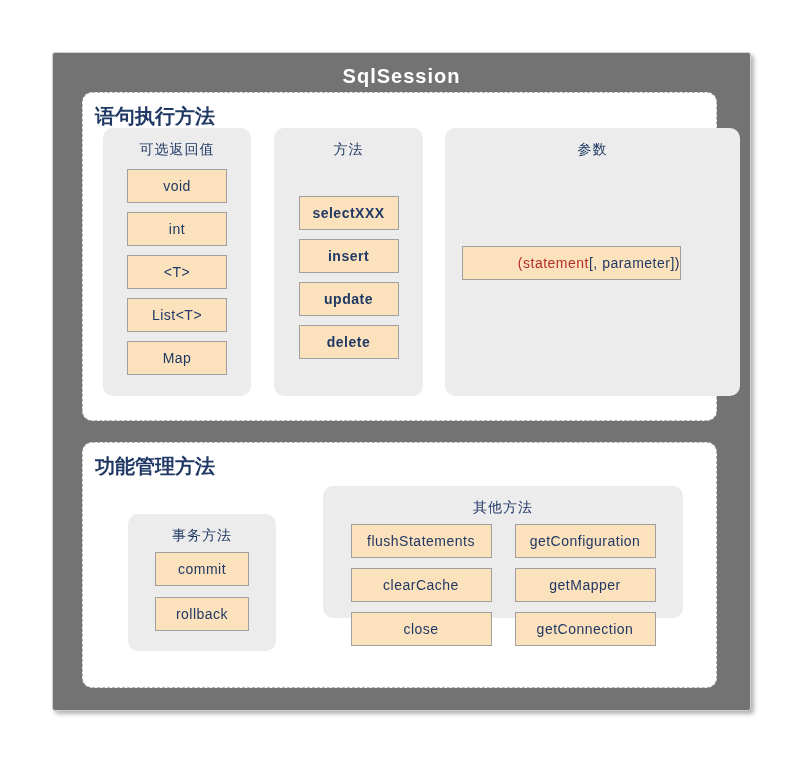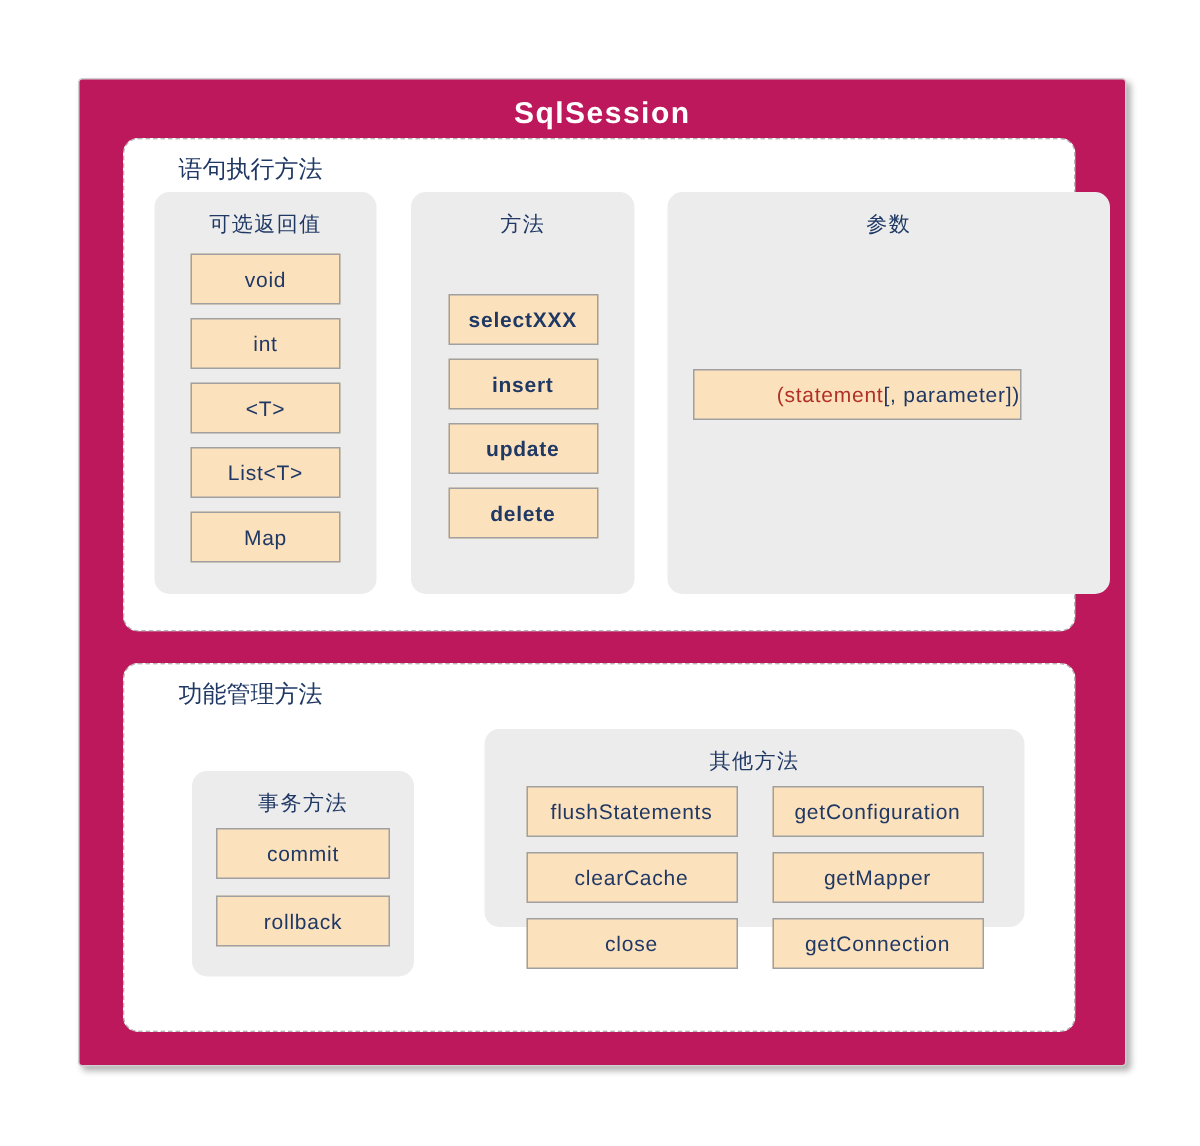--- a/index.html
+++ b/index.html
@@ -7,21 +7,21 @@
     width: 800px; height: 764px;
     background: #ffffff;
     font-family: "Liberation Sans", sans-serif;
   }
   body { position: relative; }
 
   .container {
     position: absolute;
     left: 52px; top: 52px;
     width: 699px; height: 659px;
-    background: #be185d;
+    background: #737373;
     border: 1px solid #cfcfcf;
     border-radius: 3px;
     box-shadow: 3px 3px 4px rgba(0,0,0,0.30);
   }
 
   .app-title {
     margin-top: 8px;
     height: 30px;
     line-height: 30px;
     text-align: center;
@@ -37,23 +37,22 @@
     border: 1px dashed #b5b5b5;
     border-radius: 10px;
   }
   .panel1 { left: 29px; top: 39px; width: 635px; height: 329px; }
   .panel2 { left: 29px; top: 389px; width: 635px; height: 246px; }
 
   .panel-label {
     position: absolute;
     left: 12px; top: 10px;
     color: #1f3864;
-    font-size: 16px;
-    font-weight: normal;
-    margin-left: 24px;
+    font-size: 20px;
+    font-weight: bold;
   }
 
   .group {
     position: absolute;
     background: #ececec;
     border-radius: 10px;
   }
   #group-returns { left: 20px;  top: 35px; width: 148px; height: 268px; }
   #group-methods { left: 191px; top: 35px; width: 149px; height: 268px; }
   #group-params  { left: 362px; top: 35px; width: 295px; height: 268px; }
@@ -85,21 +84,21 @@
     background: #fce1bd;
     border: 1px solid #a0a0a0;
     display: flex;
     align-items: center;
     justify-content: center;
     color: #1f3864;
     font-size: 14px;
     letter-spacing: 0.5px;
     white-space: nowrap;
   }
-  #group-trans .item { width: 116px; }
+  #group-trans .item { width: 94px; }
 
   .grid {
     margin-top: 9px;
     display: grid;
     grid-template-columns: 141px 141px;
     gap: 10px 23px;
     justify-content: center;
   }
   .grid .item { width: 141px; }
 

